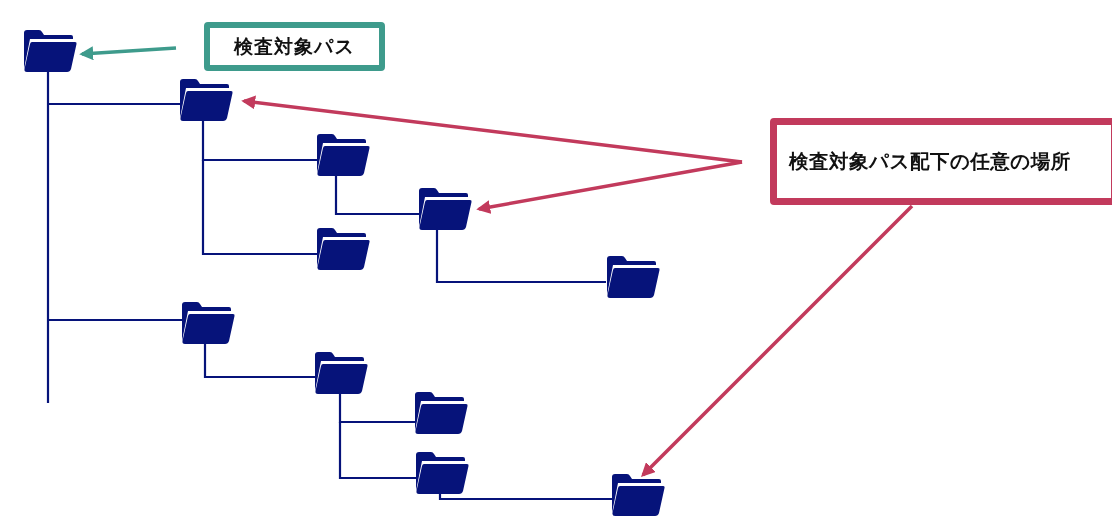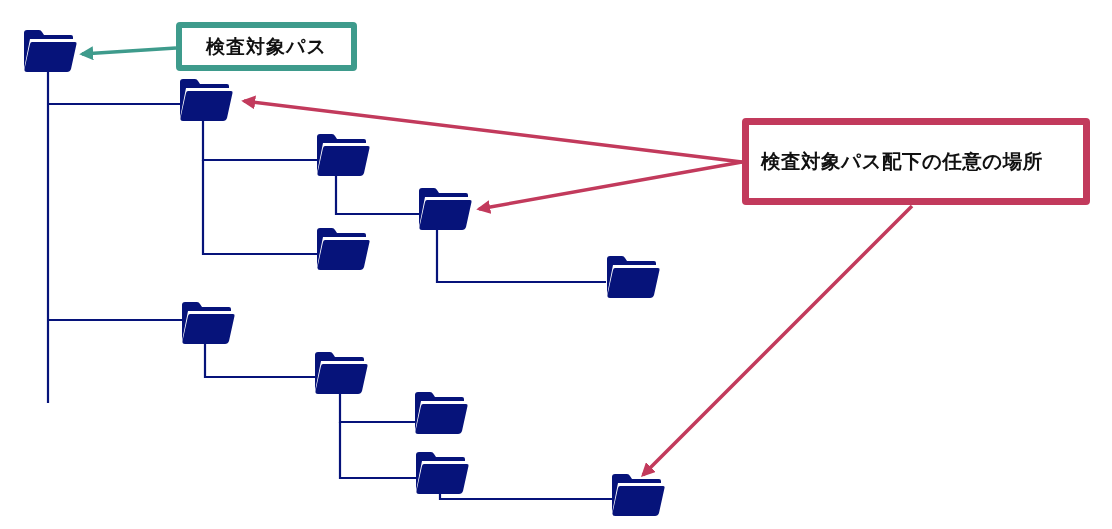--- a/index.html
+++ b/index.html
@@ -1,21 +1,21 @@
 <!DOCTYPE html>
 <html><head>
   <meta charset="utf-8">
   <style>
     html, body { margin: 0; padding: 0; background: #ffffff; }
     body { width: 1112px; height: 529px; position: relative; overflow: hidden; font-family: "DejaVu Sans", sans-serif; }
     #diagram { position: absolute; left: 0; top: 0; }
     .callout {
       position: absolute; background: #fff; box-sizing: border-box;
       display: flex; align-items: center; color: #111;
-      font-family: "DejaVu Sans", sans-serif; font-weight: bold;
+      font-family: "DejaVu Sans", sans-serif; font-weight: bold; margin-left: 28px;
     }
     #callout-root {
       left: 176px; top: 22px; width: 181px; height: 49px;
       border: 6px solid #3e9b8c; border-radius: 4px;
       justify-content: center; font-size: 19px; letter-spacing: 1px;
     }
     #callout-subpath {
       left: 742px; top: 118px; width: 348px; height: 87px;
       border: 7px solid #c23a5c; border-radius: 4px;
       flex-direction: column; justify-content: center; align-items: flex-start;

